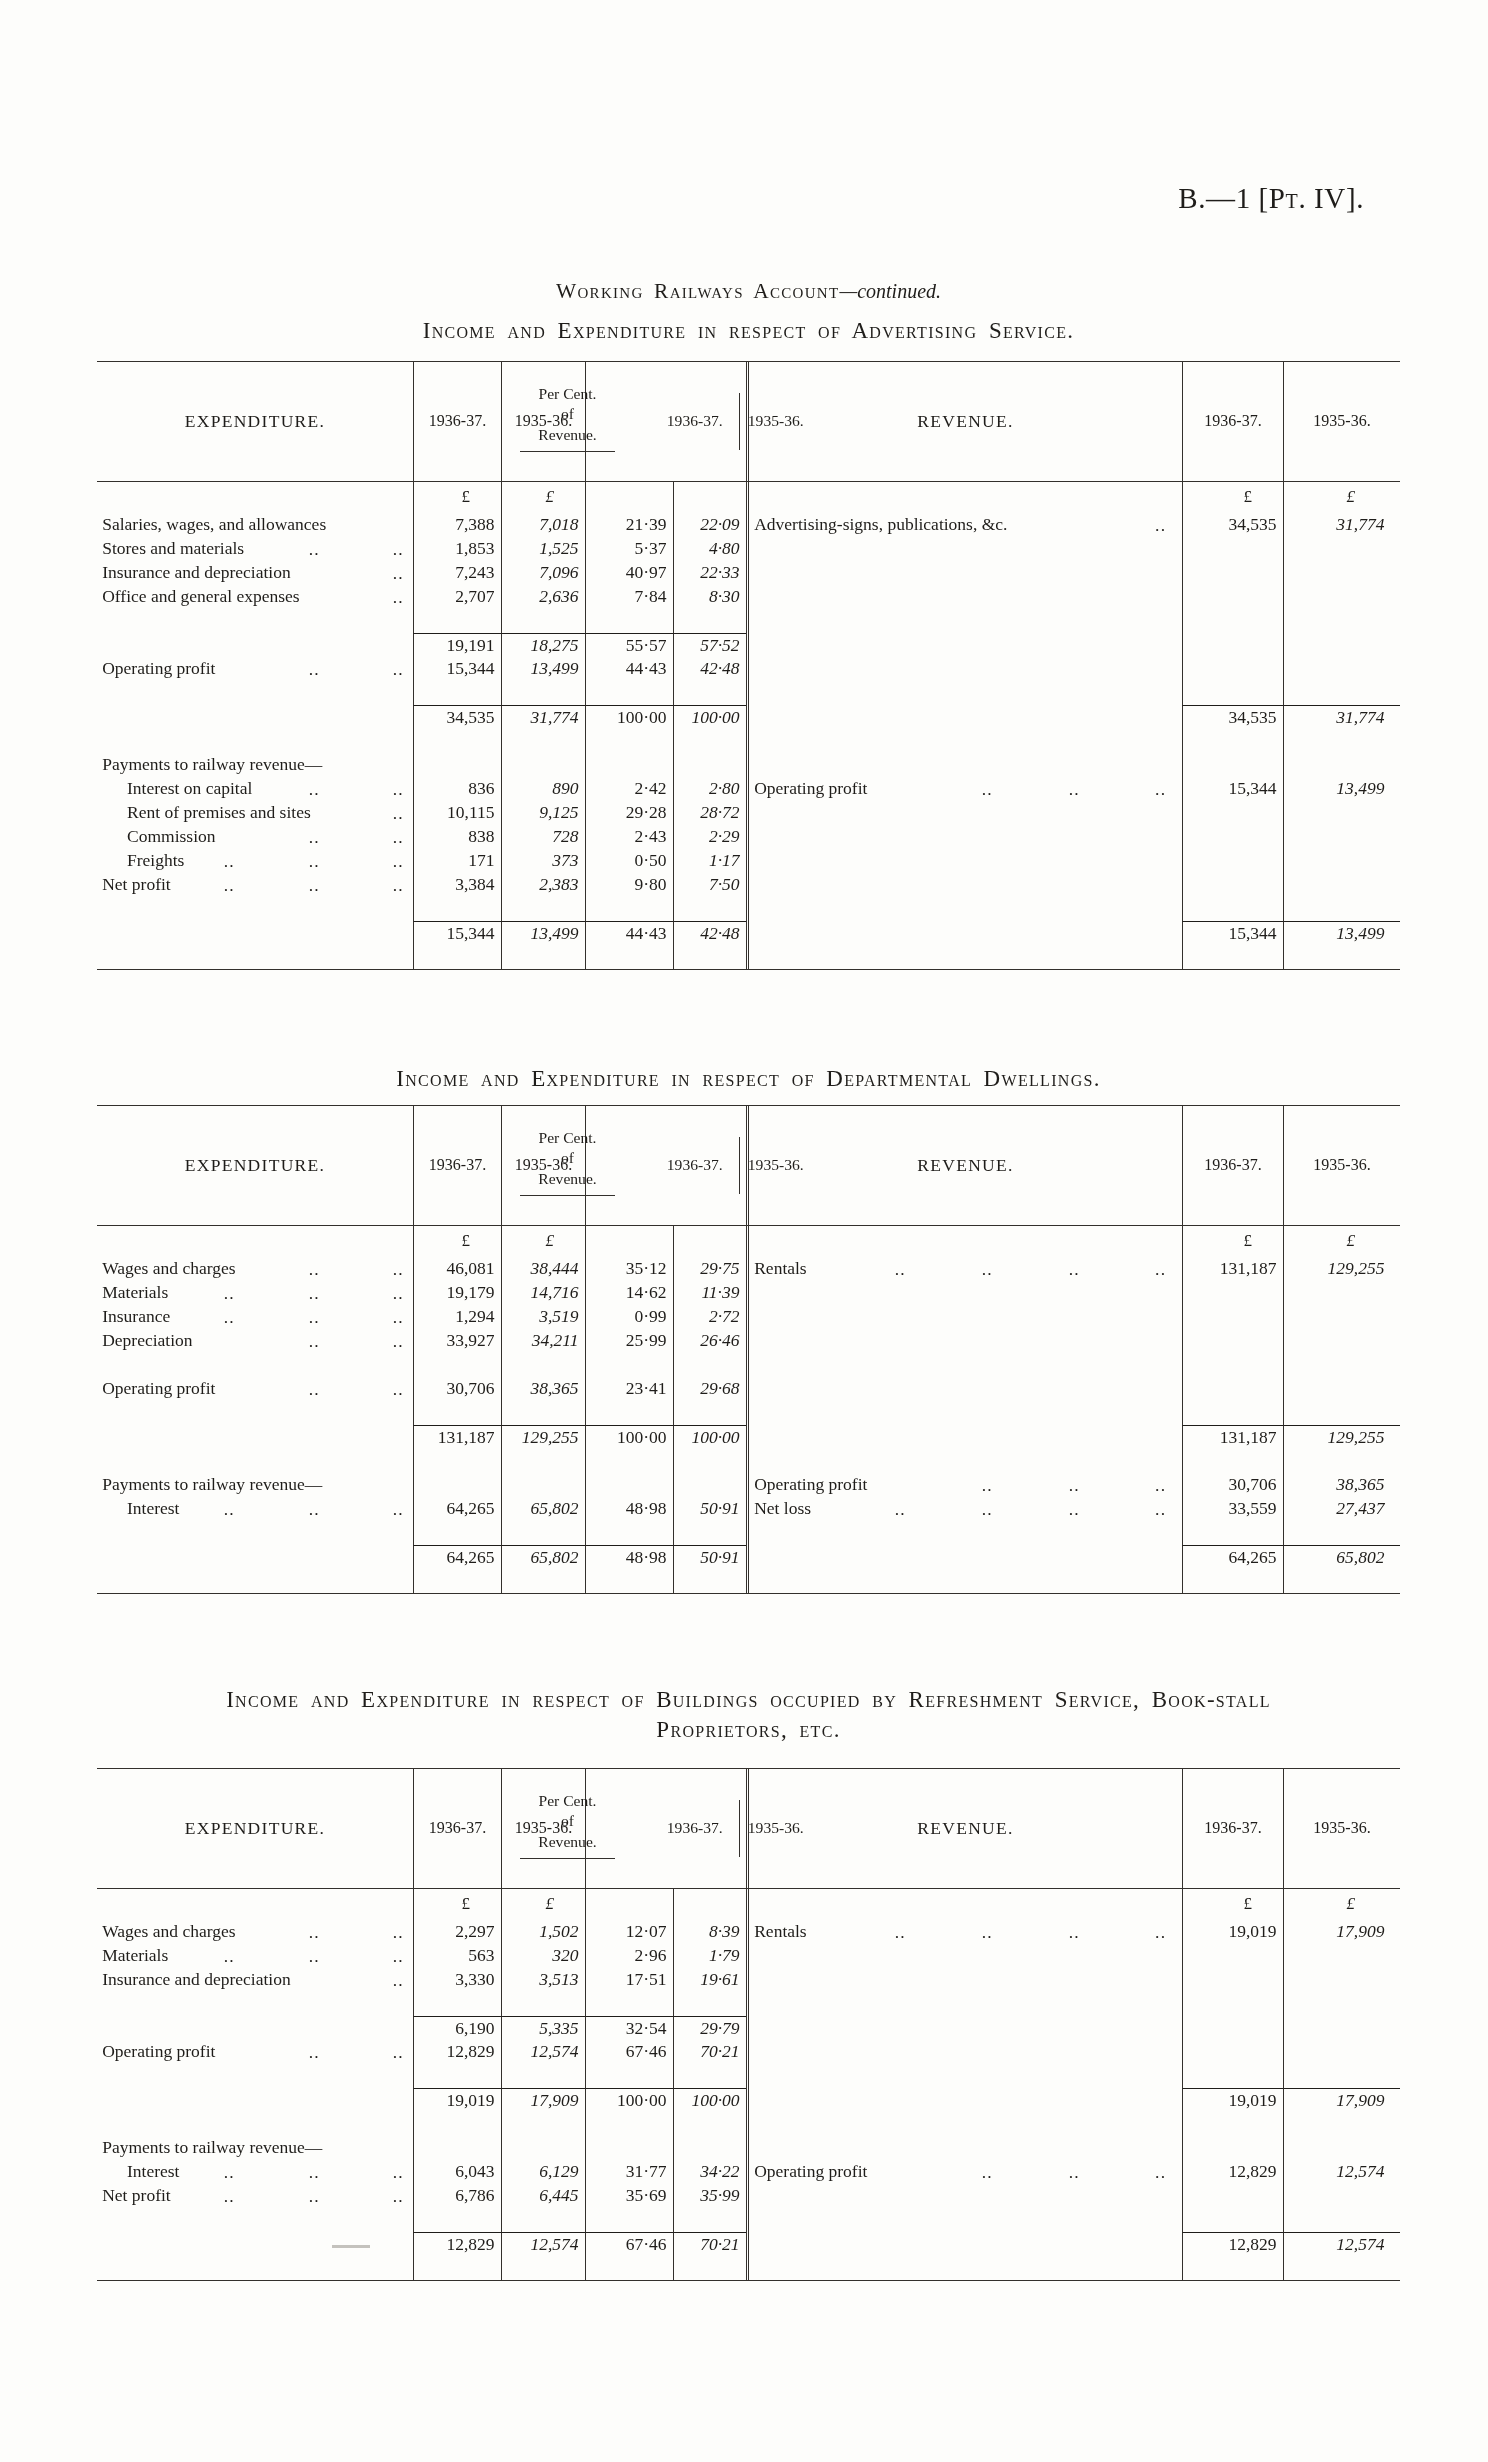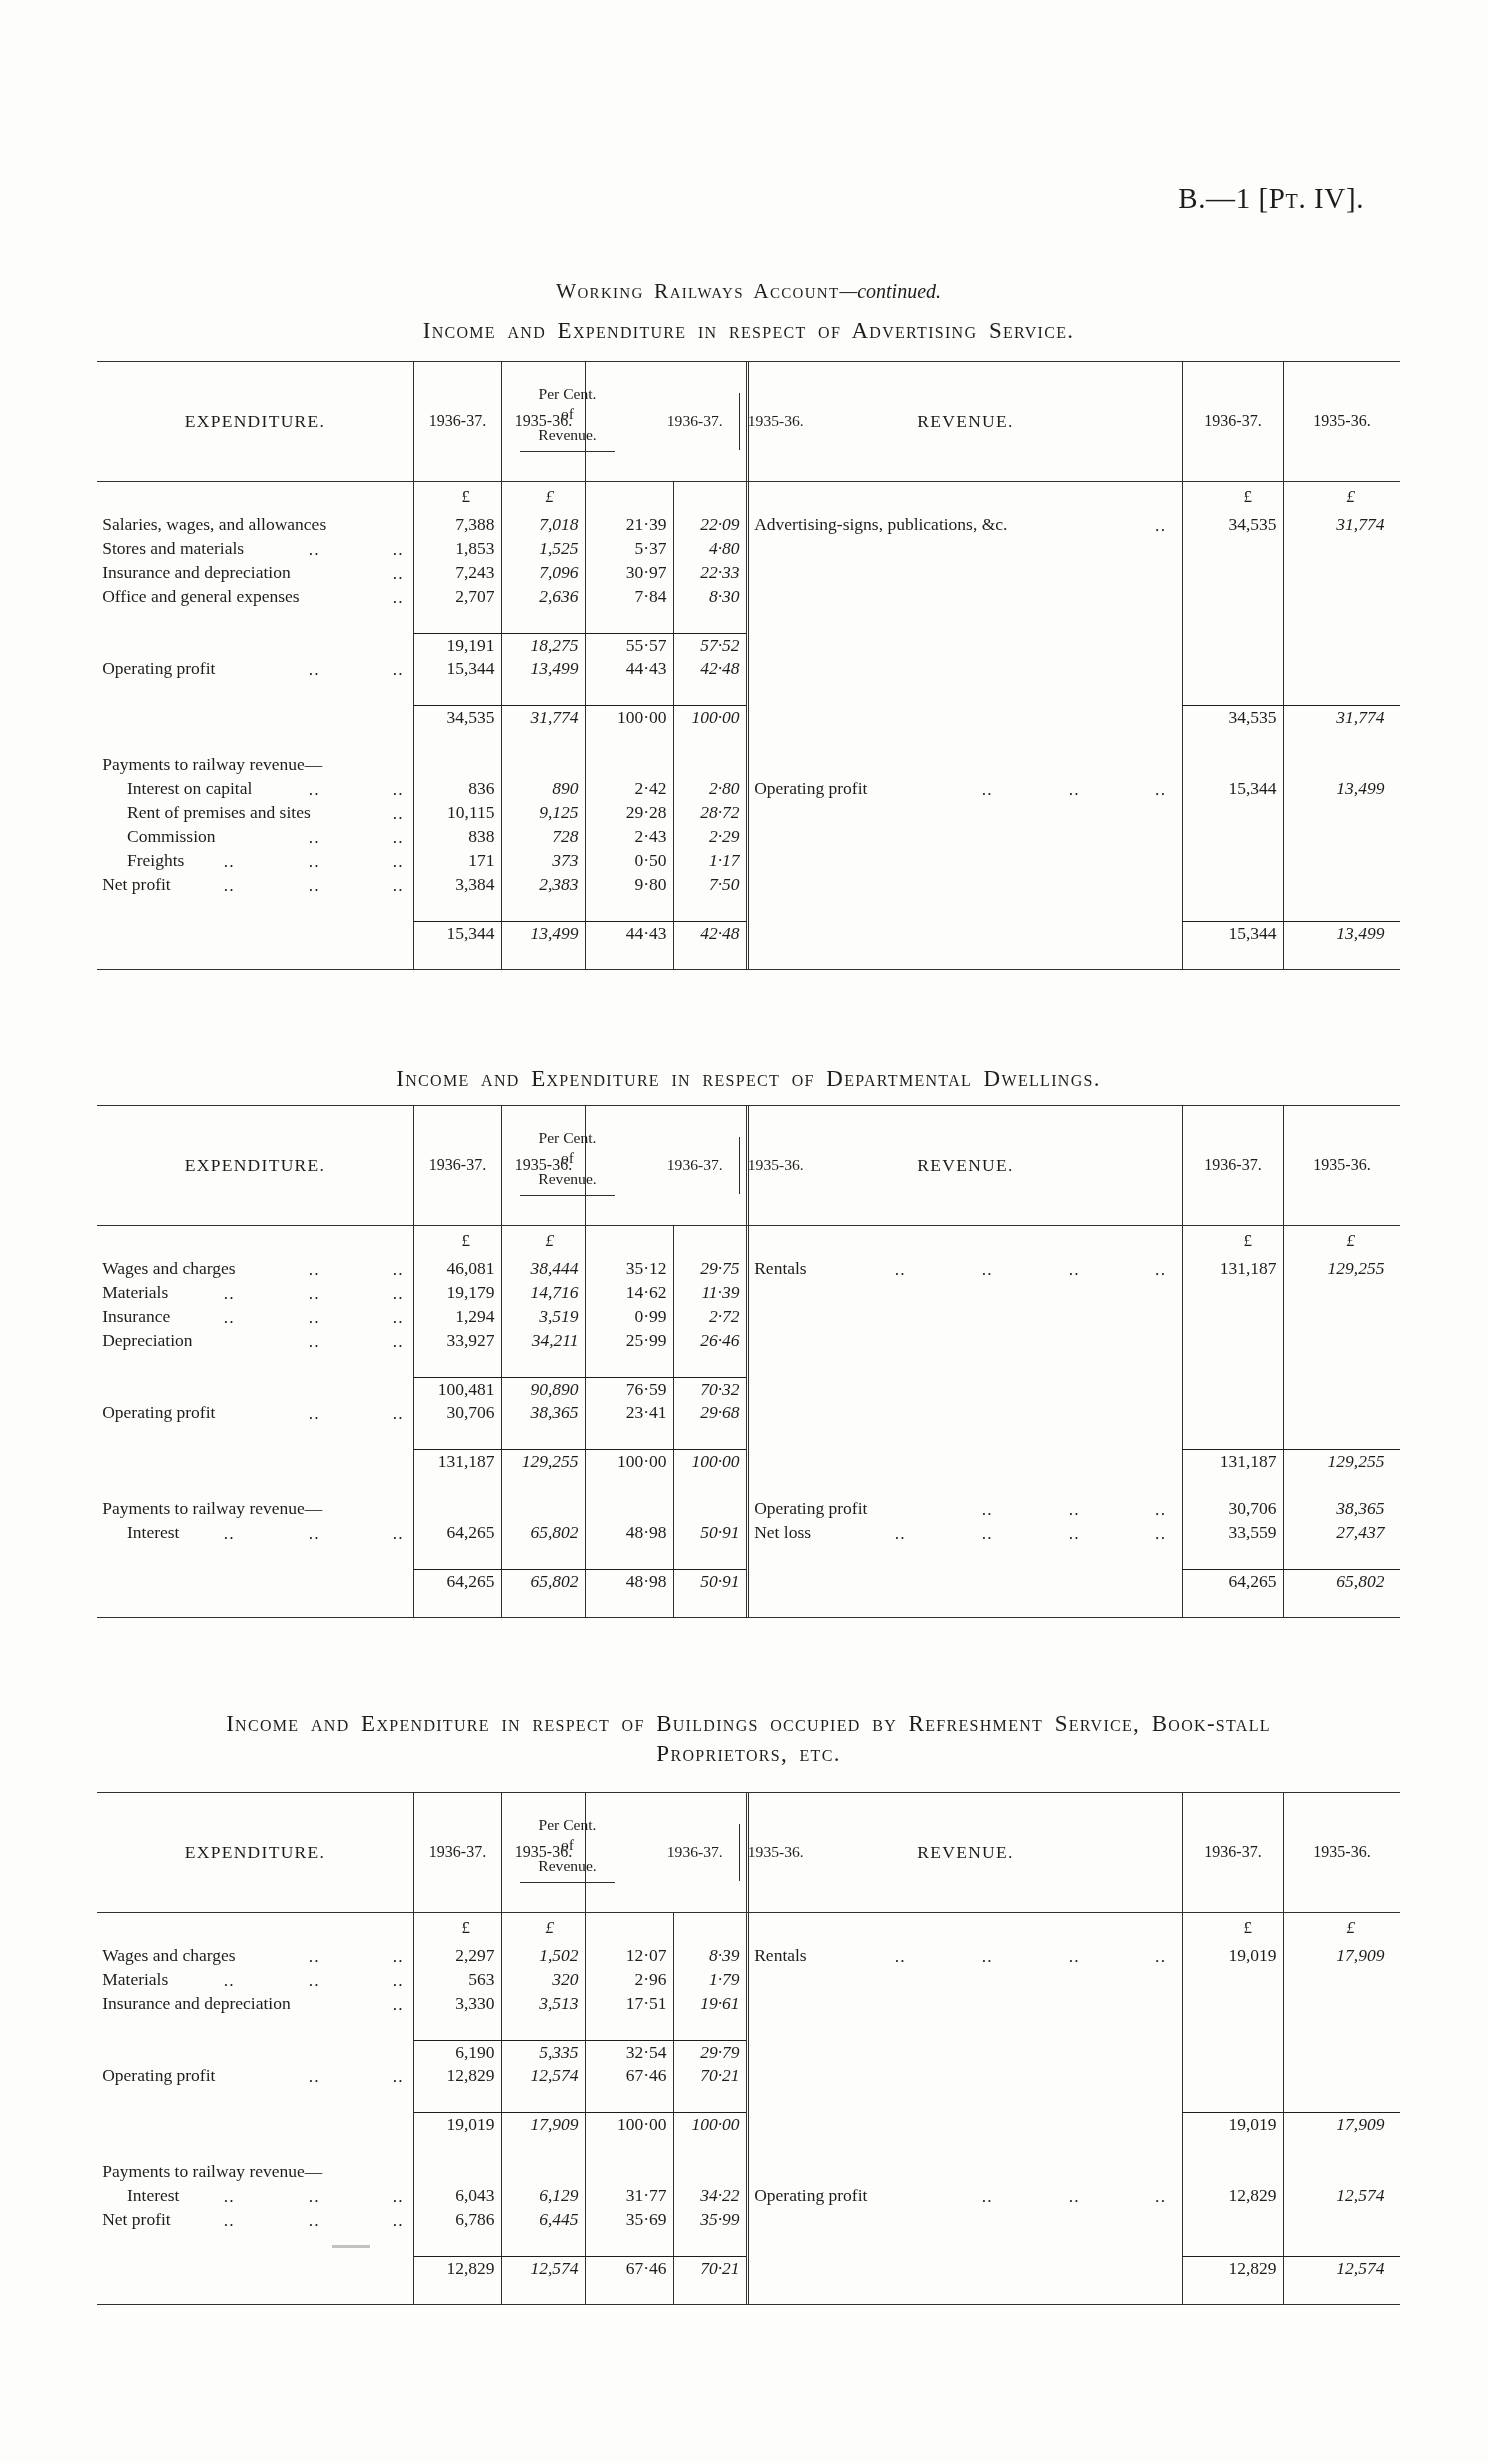--- a/index.html
+++ b/index.html
@@ -134,21 +134,21 @@
           <div class="cell num c7 bl"></div>
           <div class="cell num c8 bl it"></div>
         </div>
         <div class="tgrid trow data">
           <div class="cell c-elabel">
             <span class="lbl">Insurance and depreciation</span>
             <span class="dg" style="right: 9px;">..</span>
           </div>
           <div class="cell num c2 bl">7,243</div>
           <div class="cell num c3 bl it">7,096</div>
-          <div class="cell num c4 bl">30·97</div>
+          <div class="cell num c4 bl">40·97</div>
           <div class="cell num c5 bl it">22·33</div>
           <div class="cell c-rlabel bld">
             <span class="lbl"></span>
           </div>
           <div class="cell num c7 bl"></div>
           <div class="cell num c8 bl it"></div>
         </div>
         <div class="tgrid trow data">
           <div class="cell c-elabel">
             <span class="lbl">Office and general expenses</span>
@@ -476,34 +476,20 @@
           <div class="cell num c2 bl"></div>
           <div class="cell num c3 bl it"></div>
           <div class="cell num c4 bl"></div>
           <div class="cell num c5 bl it"></div>
           <div class="cell c-rlabel bld"></div>
           <div class="cell num c7 bl"></div>
           <div class="cell num c8 bl it"></div>
         </div>
         <div class="tgrid trow data">
           <div class="cell c-elabel">
-            <span class="lbl"></span>
-          </div>
-          <div class="cell num c2 bl rt">100,481</div>
-          <div class="cell num c3 bl it rt">90,890</div>
-          <div class="cell num c4 bl rt">76·59</div>
-          <div class="cell num c5 bl it rt">70·32</div>
-          <div class="cell c-rlabel bld">
-            <span class="lbl"></span>
-          </div>
-          <div class="cell num c7 bl"></div>
-          <div class="cell num c8 bl it"></div>
-        </div>
-        <div class="tgrid trow data">
-          <div class="cell c-elabel">
             <span class="lbl">Operating profit</span>
             <span class="dg" style="right: 9px;">..</span>
             <span class="dg" style="right: 93px;">..</span>
           </div>
           <div class="cell num c2 bl">30,706</div>
           <div class="cell num c3 bl it">38,365</div>
           <div class="cell num c4 bl">23·41</div>
           <div class="cell num c5 bl it">29·68</div>
           <div class="cell c-rlabel bld">
             <span class="lbl"></span>

